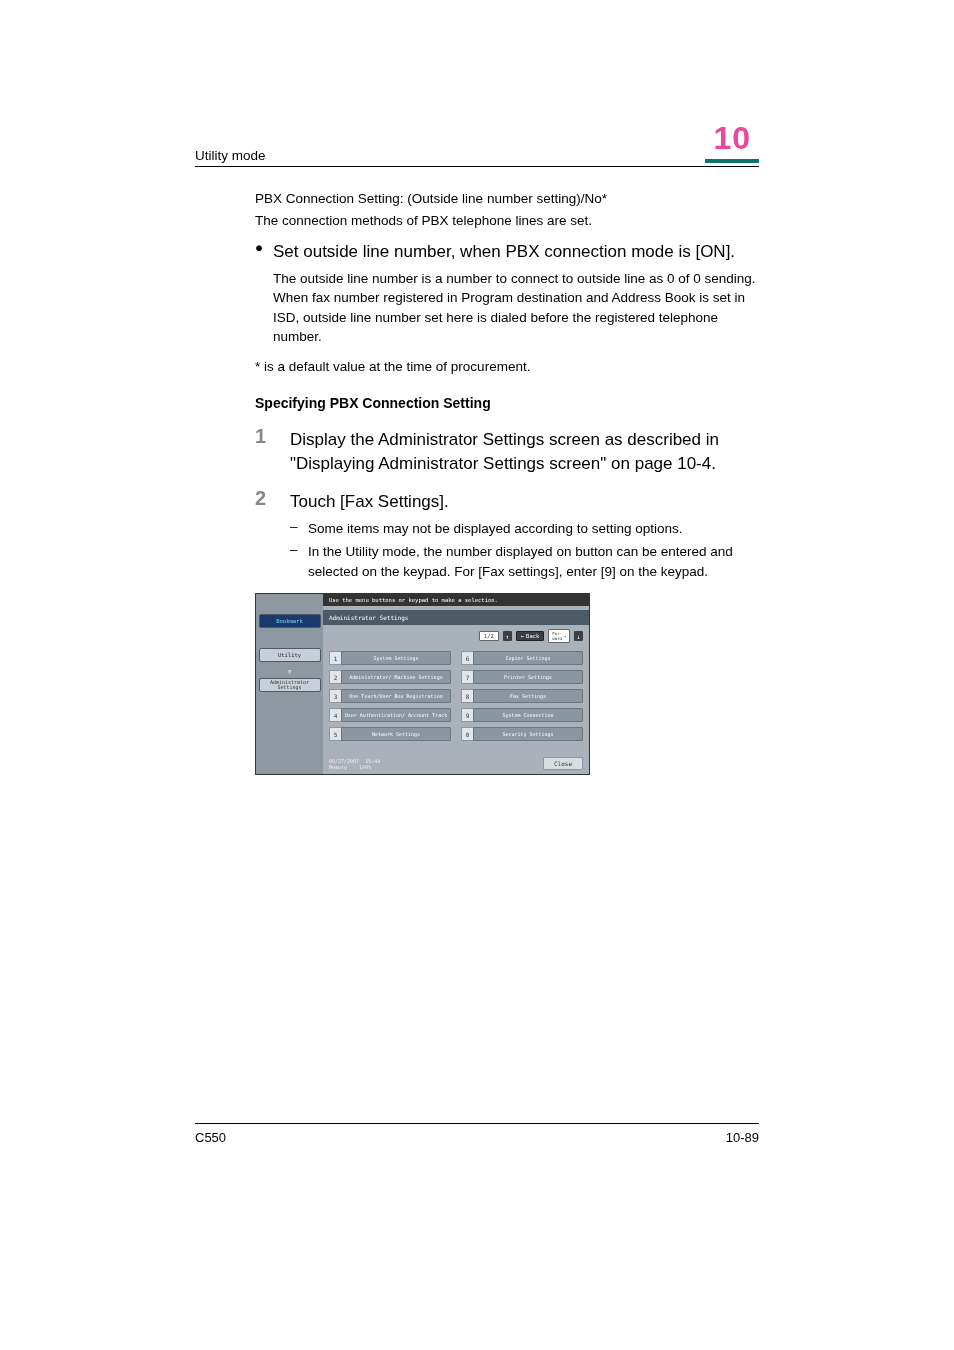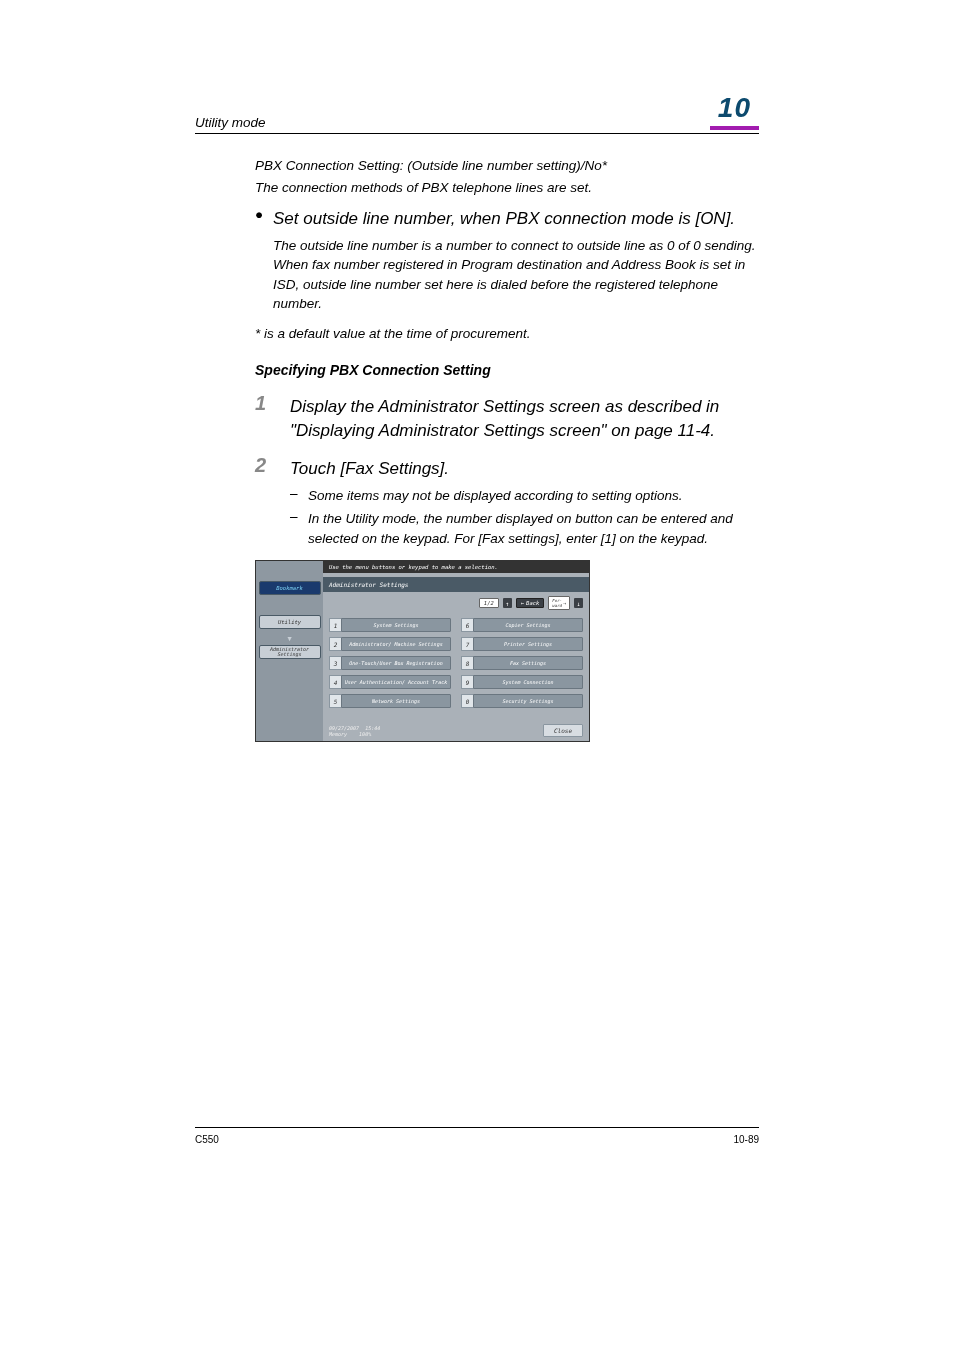--- a/index.html
+++ b/index.html
@@ -1,20 +1,20 @@
 <!DOCTYPE html>
 <html><head>
   <meta charset="utf-8">
   <style>
     * { box-sizing: border-box; margin: 0; padding: 0; }
     html, body { width: 954px; height: 1350px; background: #fff; font-family: Arial, Helvetica, sans-serif; color: #000; }
-    .page { padding: 92px 195px 0 195px; font-style: italic; }
+    .page { padding: 120px 195px 0 195px; }
     .header-row { display: flex; justify-content: space-between; align-items: flex-end; border-bottom: 1.5px solid #000; padding-bottom: 3px; margin-bottom: 22px; }
     .breadcrumb { font-size: 13.5px; }
-    .chapter-badge { padding: 0 8px 2px 8px; font-size: 28px; font-weight: bold; color: #0c4a6e; border-bottom: 4px solid #a21caf; letter-spacing: 1px; }
+    .chapter-badge { padding: 0 8px 2px 8px; font-size: 32px; font-weight: bold; color: #ec4899; border-bottom: 4px solid #0f766e; letter-spacing: 1px; }
     .section-title { display: flex; margin-bottom: 12px; }
     .section-num { font-size: 18px; font-weight: bold; width: 60px; flex-shrink: 0; }
     .section-text { font-size: 18px; font-weight: bold; line-height: 1.25; }
     .content-indent { padding-left: 60px; }
     .para { font-size: 13.5px; line-height: 1.45; margin-bottom: 10px; }
     .bullet-row { display: flex; margin-bottom: 4px; }
     .bullet-mark { width: 18px; flex-shrink: 0; font-size: 13.5px; }
     .bullet-text { font-size: 17px; line-height: 1.45; }
     .sub-indent { padding-left: 18px; font-size: 13.5px; line-height: 1.45; }
     .subheading { font-size: 14px; font-weight: bold; margin: 18px 0 14px 0; }
@@ -41,21 +41,21 @@
     .ds-nav-btn.dark { background: #3a3f45; color: #fff; border: 1px solid #222; }
     .ds-nav-arrow { background: #3a3f45; color: #fff; width: 9px; height: 10px; display: flex; align-items: center; justify-content: center; font-size: 6px; border-radius: 1px; }
     .ds-nav-fwd { background: #fff; color: #333; border: 1px solid #666; padding: 1px 3px; font-size: 5px; border-radius: 1px; display: flex; align-items: center; gap: 1px; }
     .ds-menu-grid { display: grid; grid-template-columns: 1fr 1fr; gap: 5px 10px; padding: 4px 6px; }
     .ds-menu-item { display: flex; }
     .ds-menu-num { width: 12px; height: 14px; background: #e1e6ea; color: #333; display: flex; align-items: center; justify-content: center; font-size: 6px; border: 1px solid #8a96a0; border-right: none; border-radius: 1px 0 0 1px; }
     .ds-menu-label { flex: 1; height: 14px; background: #8a96a0; color: #fff; display: flex; align-items: center; justify-content: center; font-size: 5px; border: 1px solid #6a7680; border-radius: 0 1px 1px 0; text-align: center; line-height: 1; padding: 0 2px; }
     .ds-footer { display: flex; justify-content: space-between; align-items: center; padding: 4px 6px; margin-top: 8px; }
     .ds-footer-left { color: #eee; font-size: 5px; line-height: 1.2; }
     .ds-close { background: #d8dde2; color: #333; border: 1px solid #8a96a0; padding: 2px 10px; font-size: 6px; border-radius: 1px; }
-    .footer { position: absolute; bottom: 205px; left: 195px; right: 195px; border-top: 1px solid #000; padding-top: 6px; display: flex; justify-content: space-between; font-size: 10px; }
+    .footer { position: absolute; bottom: 205px; left: 195px; right: 195px; border-top: 1px solid #000; padding-top: 6px; display: flex; justify-content: space-between; font-size: 13px; }
   </style>
 </head>
 <body>
 
 <div class="page">
   <div class="header-row">
     <span class="breadcrumb">Utility mode</span>
     <span class="chapter-badge">10</span>
   </div>
 
@@ -69,35 +69,35 @@
     </div>
     <div class="sub-indent">The outside line number is a number to connect to outside line as 0 of 0 sending.</div>
     <div class="sub-indent" style="margin-bottom:10px">When fax number registered in Program destination and Address Book is set in ISD, outside line number set here is dialed before the registered telephone number.</div>
     <p class="para">* is a default value at the time of procurement.</p>
 
     <div class="subheading">Specifying PBX Connection Setting</div>
 
     <div class="step-row">
       <div class="step-num">1</div>
       <div class="step-body">
-        <div class="bullet-text">Display the Administrator Settings screen as described in "Displaying Administrator Settings screen" on page 11-4.</div>
+        <div class="bullet-text">Display the Administrator Settings screen as described in "Displaying Administrator Settings screen" on page 10-4.</div>
       </div>
     </div>
 
     <div class="step-row" style="margin-top:10px">
       <div class="step-num">2</div>
       <div class="step-body">
         <div class="bullet-text">Touch [Fax Settings].</div>
         <div class="dash-row">
           <div class="dash-mark">–</div>
           <div class="dash-text">Some items may not be displayed according to setting options.</div>
         </div>
         <div class="dash-row">
           <div class="dash-mark">–</div>
-          <div class="dash-text">In the Utility mode, the number displayed on button can be entered and selected on the keypad. For [Fax settings], enter [1] on the keypad.</div>
+          <div class="dash-text">In the Utility mode, the number displayed on button can be entered and selected on the keypad. For [Fax settings], enter [9] on the keypad.</div>
         </div>
       </div>
     </div>
   </div>
 
   <div class="screenshot-wrap">
     <div class="device-screen">
       <div class="ds-left">
         <div class="ds-left-spacer"></div>
         <div class="ds-tab bookmark">Bookmark</div>

